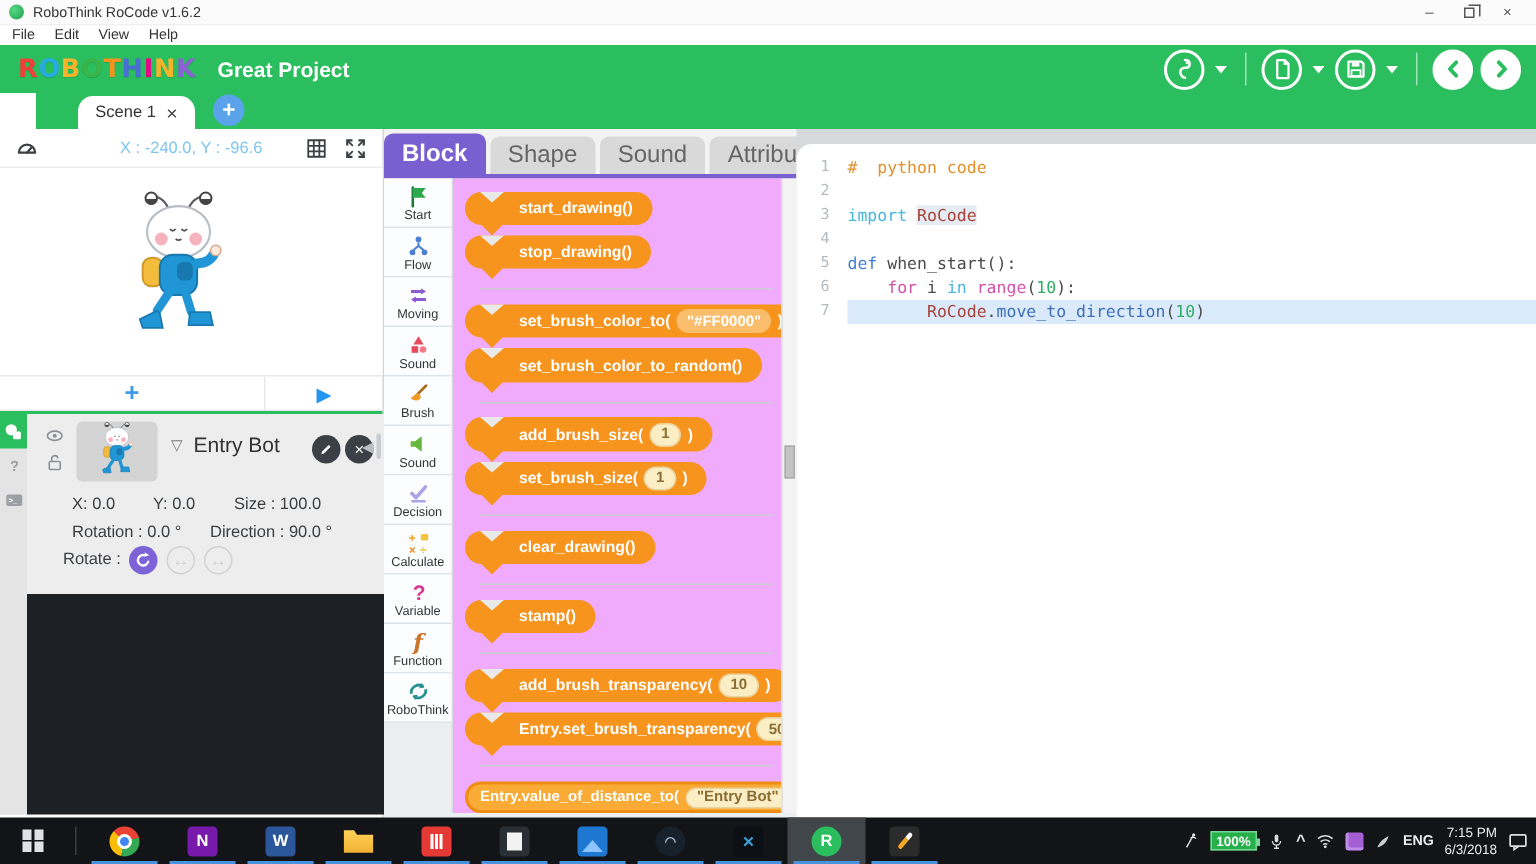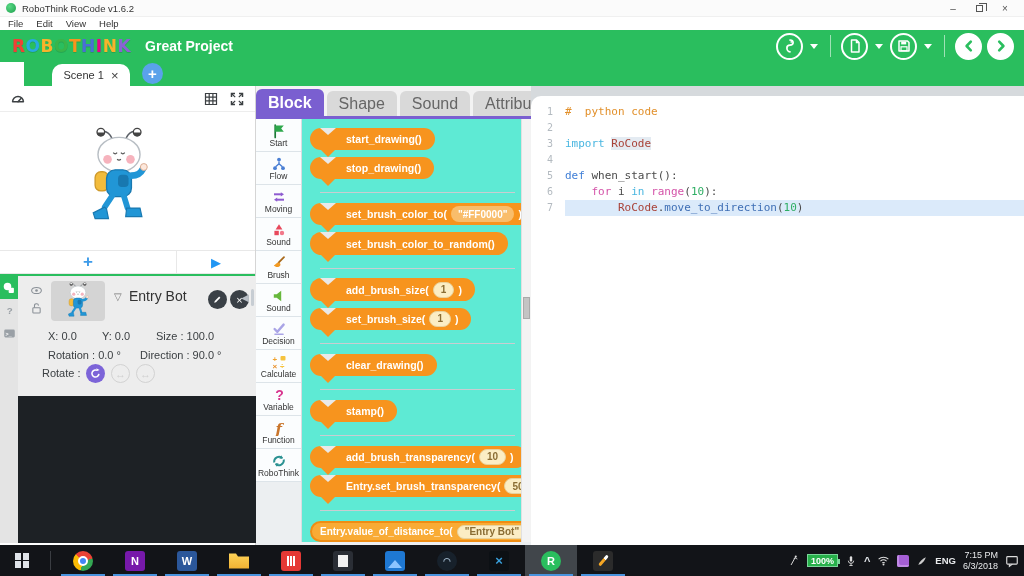--- a/index.html
+++ b/index.html
@@ -70,21 +70,21 @@
 
   
   .palette{position:absolute;left:256px;top:0;width:275px;height:459px;background:#eceff1;}
   .pal-tabs{height:33px;background:#f3f3f3;display:flex;align-items:flex-end;gap:3px;border-bottom:3px solid #7a5fd0;padding-left:0;}
   .pal-tab{height:25px;padding:0 12px;display:flex;align-items:center;border-radius:6px 6px 0 0;font-size:16px;background:#d9d9d9;color:#666;}
   .pal-tab.active{background:#7a5fd0;color:#fff;height:27px;font-weight:bold;}
   .pal-body{position:relative;height:423px;}
   .cats{position:absolute;left:0;top:0;width:46px;bottom:0;background:#eceff1;border-right:1px solid #d8dde1;}
   .cat{height:33px;background:#fbfdfe;border-bottom:1px solid #dde4e9;display:flex;flex-direction:column;align-items:center;justify-content:center;gap:0;}
   .cat-lbl{font-size:8.5px;color:#333;margin-top:-1px;}
-  .blocks{position:absolute;left:46px;right:10px;top:0;bottom:0;background:#5eead4;overflow:hidden;display:flex;flex-direction:column;align-items:flex-start;padding:9px 0 0 8px;}
+  .blocks{position:absolute;left:46px;right:10px;top:0;bottom:0;background:#f0abfc;overflow:hidden;display:flex;flex-direction:column;align-items:flex-start;padding:9px 0 0 8px;}
   .blk{position:relative;display:inline-flex;align-items:center;background:#f7941e;color:#fff;border-radius:13px;height:26px;padding:0 13px 0 36px;font-size:10.5px;font-weight:bold;margin-bottom:7px;white-space:nowrap;}
   .blk::before{content:"";position:absolute;left:10px;bottom:-7px;border-left:8px solid transparent;border-right:8px solid transparent;border-top:8px solid #f7941e;}
   .blk::after{content:"";position:absolute;left:10px;top:0;border-left:8px solid transparent;border-right:8px solid transparent;border-top:7px solid #e9e9e9;}
   .pill{display:inline-flex;align-items:center;justify-content:center;height:16px;border-radius:8px;padding:0 7px;margin:0 4px;font-size:10px;font-weight:bold;}
   .pill.orange{background:#f9bd6b;color:#fff;}
   .pill.cream{background:#fbedc4;color:#8a6d34;border:1px solid #e9d29c;}
   .bdiv{height:1px;background:#c9cdd1;align-self:stretch;margin:6px 6px 10px 10px;}
   .rep{display:inline-flex;align-items:center;height:21px;border-radius:11px;background:#f9ab35;border:2px solid #ef8d13;color:#fff;font-size:10px;font-weight:bold;padding:0 8px;white-space:nowrap;flex:none;}
   .rep .pill{height:14px;}
   .pal-scroll{position:absolute;right:0;top:0;width:10px;bottom:0;background:#f3f3f3;border-left:1px solid #e0e0e0;}
@@ -231,20 +231,21 @@
 
     <div class="stage-panel">
       <div class="stage-toolbar">
         <span class="ic" id="ic-gauge">
             <svg viewBox="0 0 16 16" width="16" height="16">
               <path d="M2.6 10.8a5.4 5.4 0 1 1 10.8 0" fill="none" stroke="#3c4043" stroke-width="1.5"></path>
               <path d="M8 10.8l3-3.4" stroke="#3c4043" stroke-width="1.5" stroke-linecap="round"></path>
               <path d="M2.6 10.8h10.8" stroke="#3c4043" stroke-width="1.5" stroke-linecap="round"></path>
             </svg>
           </span>
+        <span class="coords">X : -240.0, Y : -96.6</span>
         <span class="stage-tools-right">
           <span class="ic" id="ic-grid">
               <svg viewBox="0 0 16 16" width="16" height="16">
                 <path d="M2.5 2.5h11v11h-11zM2.5 6.2h11M2.5 9.9h11M6.2 2.5v11M9.9 2.5v11" fill="none" stroke="#3c4043" stroke-width="1.2"></path>
               </svg>
             </span>
           <span class="ic" id="ic-expand">
               <svg viewBox="0 0 16 16" width="16" height="16">
                 <path d="M6 2.5H2.5V6M10 2.5h3.5V6M13.5 10v3.5H10M2.5 10v3.5H6" fill="none" stroke="#3c4043" stroke-width="1.5"></path>
                 <path d="M3 3l3.2 3.2M13 3 9.8 6.2M13 13 9.8 9.8M3 13l3.2-3.2" stroke="#3c4043" stroke-width="1.2"></path>

